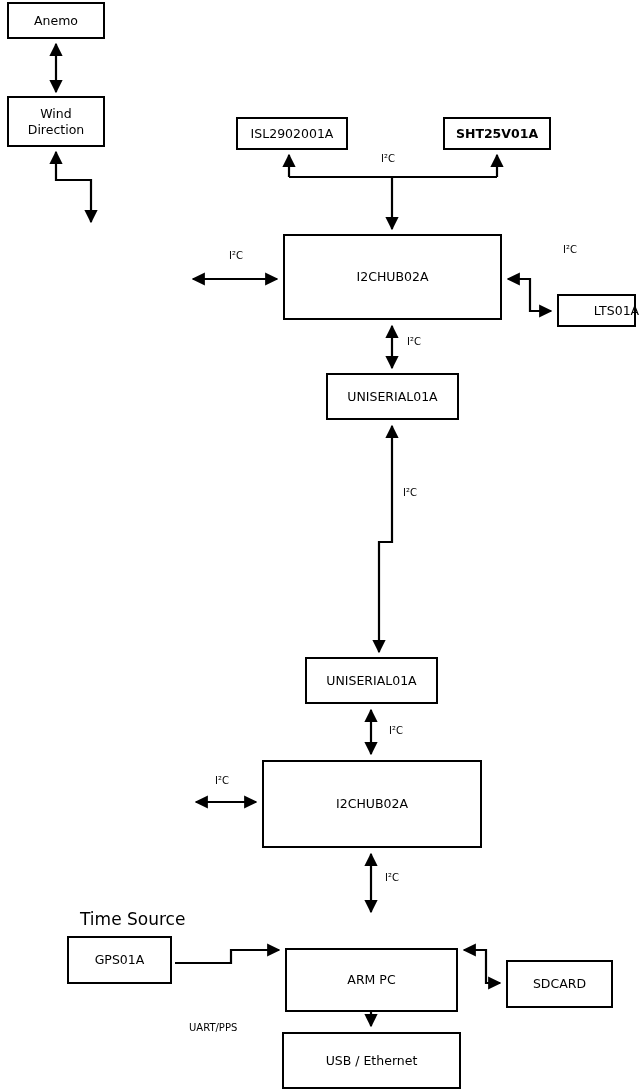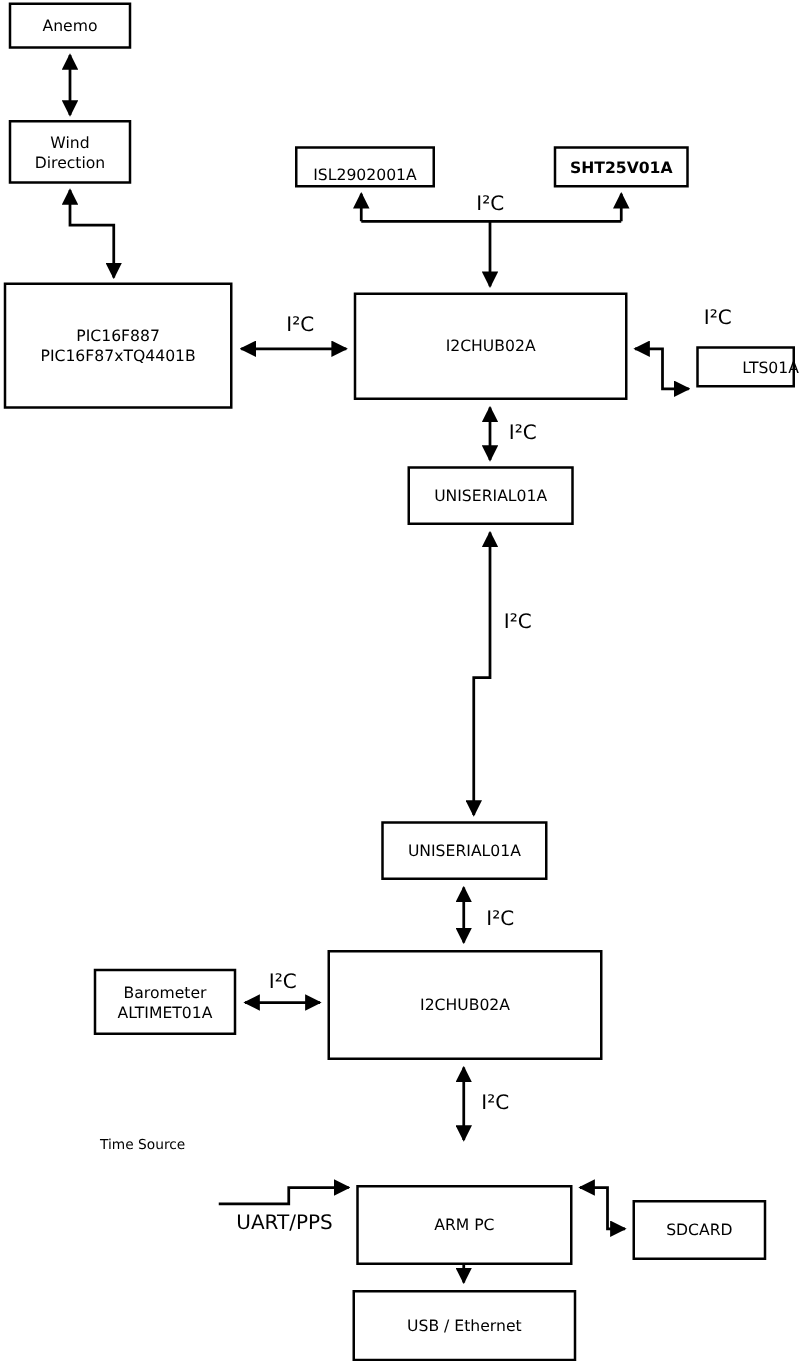--- a/index.html
+++ b/index.html
@@ -40,30 +40,30 @@
     line-height: 1.25;
     z-index: 2;
   }
   .node-label {
     display: block;
     white-space: pre-line;
   }
   .edge-label {
     position: absolute;
     font-family: "DejaVu Sans", sans-serif;
-    font-size: 16px;
+    font-size: 10px;
     color: #000000;
     background: transparent;
     white-space: nowrap;
     z-index: 3;
   }
   .free-label {
     position: absolute;
     font-family: "DejaVu Sans", sans-serif;
-    font-size: 11px;
+    font-size: 17px;
     color: #000000;
     white-space: nowrap;
     z-index: 3;
   }
 </style>
 </head>
 <body>
 
 <div id="diagram">
 
@@ -110,64 +110,59 @@
     </g>
   </svg>
 
   <div class="node" style="left: 7px; top: 2px; width: 98px; height: 37px;">
     <span class="node-label">Anemo</span>
   </div>
   <div class="node" style="left: 7px; top: 96px; width: 98px; height: 51px;">
     <span class="node-label">Wind
 Direction</span>
   </div>
-  <div class="node" style="left: 3px; top: 226px; width: 183px; height: 101px;">
-    <span class="node-label">PIC16F887
-PIC16F87xTQ4401B</span>
-  </div>
-  <div class="node" style="left: 236px; top: 117px; width: 112px; height: 33px; align-items: flex-end;">
+  <div class="node" style="left: 236px; top: 117px; width: 112px; height: 33px;">
     <span class="node-label">ISL2902001A</span>
   </div>
   <div class="node" style="left: 443px; top: 117px; width: 108px; height: 33px; font-weight: bold;">
     <span class="node-label">SHT25V01A</span>
   </div>
   <div class="node" style="left: 283px; top: 234px; width: 219px; height: 86px;">
     <span class="node-label">I2CHUB02A</span>
   </div>
-  <div class="node" style="left: 557px; top: 277px; width: 79px; height: 33px; padding-left: 40px;">
+  <div class="node" style="left: 557px; top: 294px; width: 79px; height: 33px; padding-left: 40px;">
     <span class="node-label">LTS01A</span>
   </div>
   <div class="node" style="left: 326px; top: 373px; width: 133px; height: 47px;">
     <span class="node-label">UNISERIAL01A</span>
   </div>
   <div class="node" style="left: 305px; top: 657px; width: 133px; height: 47px;">
     <span class="node-label">UNISERIAL01A</span>
   </div>
   <div class="node" style="left: 262px; top: 760px; width: 220px; height: 88px;">
     <span class="node-label">I2CHUB02A</span>
   </div>
-  <div class="node" style="left: 75px; top: 775px; width: 114px; height: 53px;">
-    <span class="node-label">Barometer
-ALTIMET01A</span>
-  </div>
   <div class="node" style="left: 285px; top: 948px; width: 173px; height: 64px;">
     <span class="node-label">ARM PC</span>
+  </div>
+  <div class="node" style="left: 67px; top: 936px; width: 105px; height: 48px;">
+    <span class="node-label">GPS01A</span>
   </div>
   <div class="node" style="left: 282px; top: 1032px; width: 179px; height: 57px;">
     <span class="node-label">USB / Ethernet</span>
   </div>
   <div class="node" style="left: 506px; top: 960px; width: 107px; height: 48px;">
     <span class="node-label">SDCARD</span>
   </div>
 
   <div class="edge-label" style="left: 381px; top: 153px;">I²C</div>
   <div class="edge-label" style="left: 229px; top: 250px;">I²C</div>
   <div class="edge-label" style="left: 563px; top: 244px;">I²C</div>
   <div class="edge-label" style="left: 407px; top: 336px;">I²C</div>
   <div class="edge-label" style="left: 403px; top: 487px;">I²C</div>
   <div class="edge-label" style="left: 389px; top: 725px;">I²C</div>
   <div class="edge-label" style="left: 215px; top: 775px;">I²C</div>
   <div class="edge-label" style="left: 385px; top: 872px;">I²C</div>
-  <div class="edge-label" style="left: 189px; top: 968px;">UART/PPS</div>
+  <div class="edge-label" style="left: 189px; top: 1022px;">UART/PPS</div>
 
   <div class="free-label" style="left: 80px; top: 909px;">Time Source</div>
 
 </div>
 
 </body></html>

